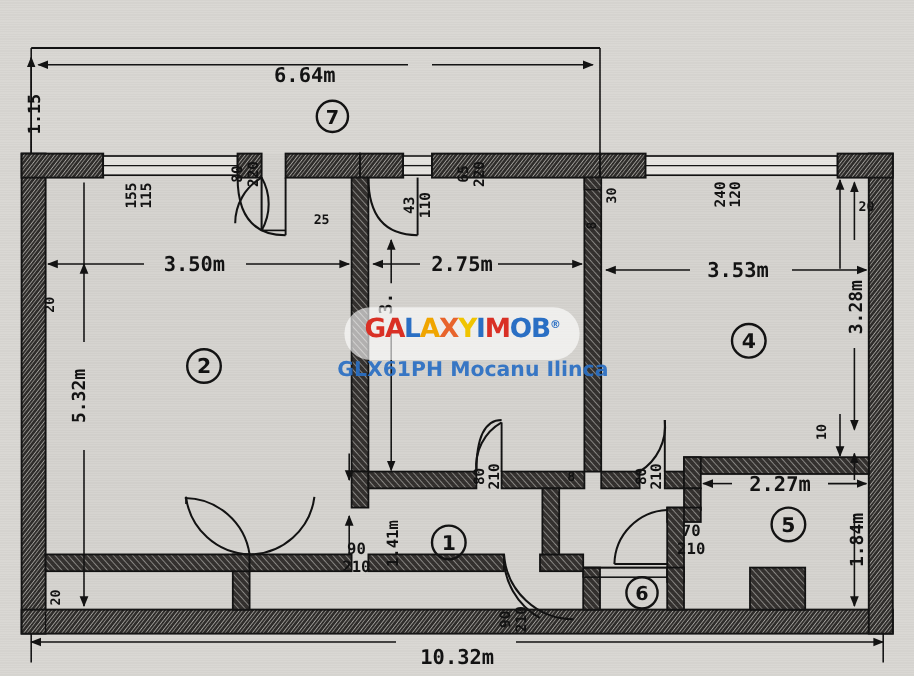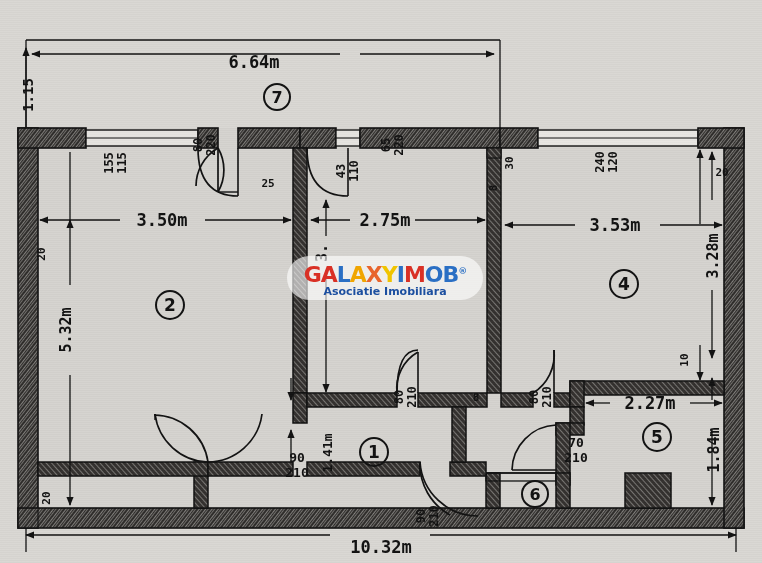--- a/index.html
+++ b/index.html
@@ -338,14 +338,14 @@
       <text x="374" y="458" font-family="DejaVu Sans, sans-serif" font-size="17" font-weight="bold" fill="#111" text-anchor="middle">1</text>
     </g>
   </g>
 </svg>
 
 <div class="noiselayer"></div>
 
 <div id="wm">
   <div class="wmpill"></div>
   <div class="logo" id="logo-letters"><span style="color: rgb(217, 48, 37);">G</span><span style="color: rgb(217, 48, 37);">A</span><span style="color: rgb(42, 111, 196);">L</span><span style="color: rgb(240, 165, 0);">A</span><span style="color: rgb(232, 100, 44);">X</span><span style="color: rgb(240, 196, 0);">Y</span><span style="color: rgb(42, 111, 196);">I</span><span style="color: rgb(217, 48, 37);">M</span><span style="color: rgb(42, 111, 196);">O</span><span style="color: rgb(42, 111, 196);">B</span><span class="reg">®</span></div>
-  <div class="sub">Asociatie Imobiliara</div>
+  <div class="agent">GLX61PH Mocanu Ilinca</div>
 </div>
 
 </body></html>

